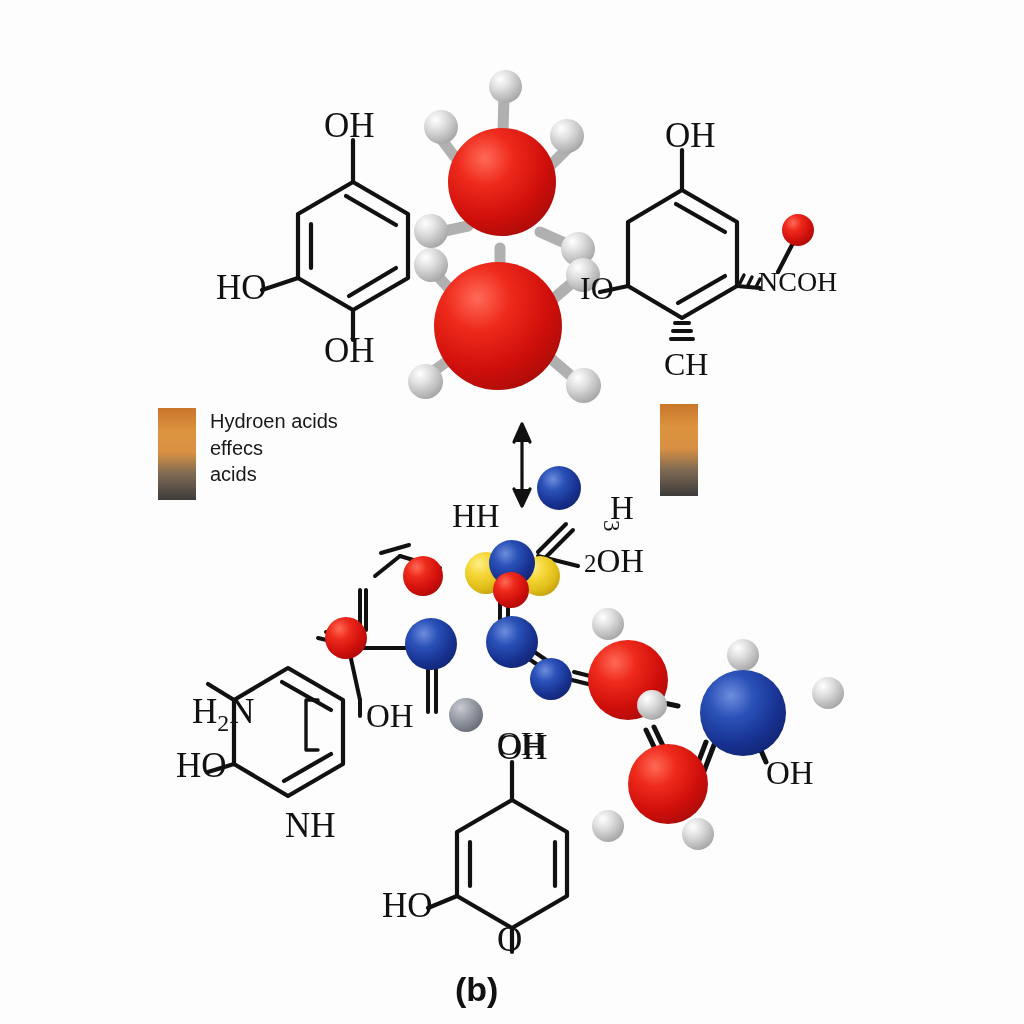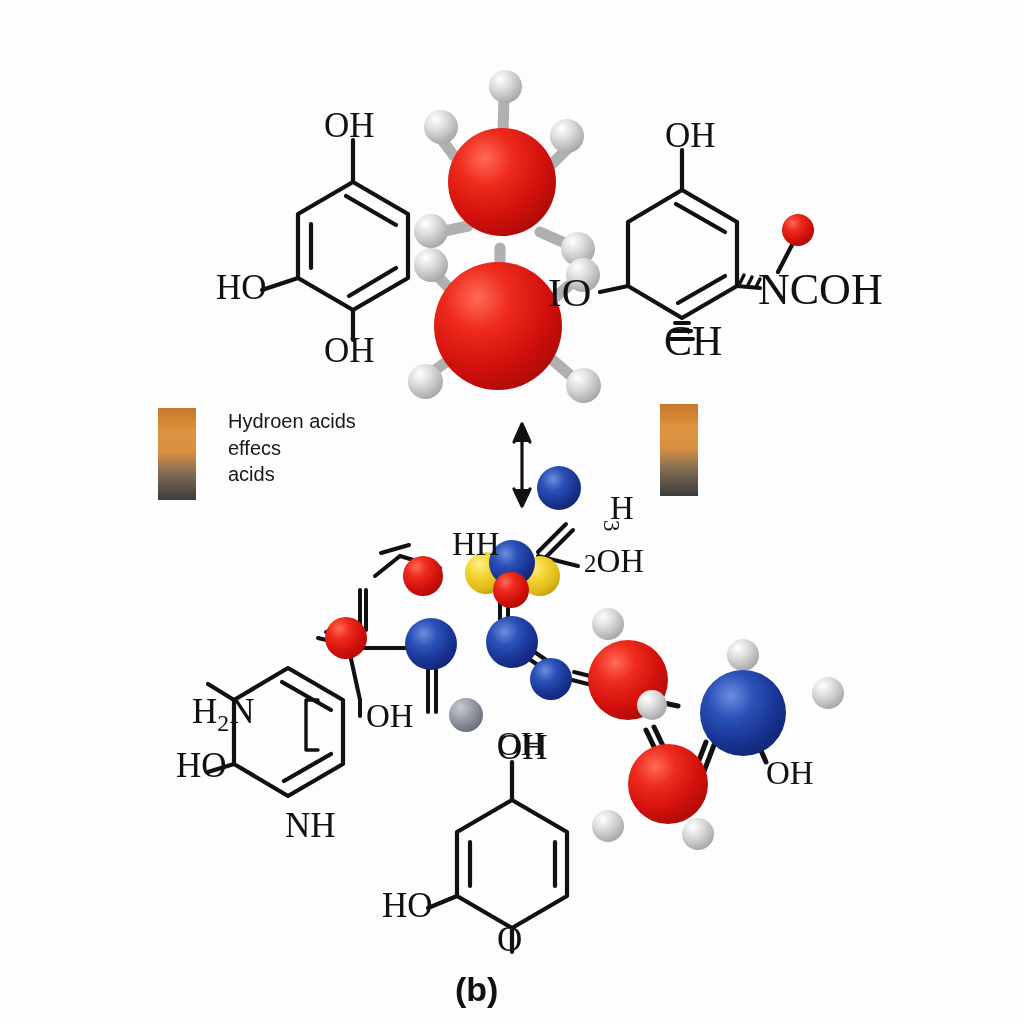--- a/index.html
+++ b/index.html
@@ -43,21 +43,21 @@
     display: flex;
     align-items: flex-start;
   }
   .legend-bar {
     width: 38px;
     height: 92px;
     background: linear-gradient(180deg, #c9762a 0%, #dd9440 26%, #d89042 48%, #7e6a54 72%, #3d3c3b 100%);
     flex: none;
   }
   .legend-text {
-    margin-left: 32px;
+    margin-left: 14px;
     font-family: "Liberation Sans", sans-serif;
     font-size: 20px;
     line-height: 1.33;
     color: #16181a;
   }
   
   .atom {
     position: absolute;
     border-radius: 50%;
   }
@@ -234,35 +234,35 @@
     <div class="atom o" style="left:628px; top:744px; width:80px; height:80px;"></div>
     <div class="atom h" style="left:592px; top:810px; width:32px; height:32px;"></div>
     <div class="atom h" style="left:682px; top:818px; width:32px; height:32px;"></div>
   </div>
 
   <div class="lbl" style="left:324px; top:108px; font-size:35px;">OH</div>
   <div class="lbl" style="left:216px; top:270px; font-size:35px;">HO</div>
   <div class="lbl" style="left:324px; top:333px; font-size:35px;">OH</div>
 
   <div class="lbl" style="left:665px; top:118px; font-size:35px;">OH</div>
-  <div class="lbl" style="left:548px; top:272px; font-size:41px;">IO</div>
-  <div class="lbl" style="left:664px; top:320px; font-size:42px;">CH</div>
-  <div class="lbl" style="left:758px; top:268px; font-size:44px;">NCOH</div>
+  <div class="lbl" style="left:580px; top:272px; font-size:32px;">IO</div>
+  <div class="lbl" style="left:664px; top:348px; font-size:32px;">CH</div>
+  <div class="lbl" style="left:758px; top:268px; font-size:28px;">NCOH</div>
 
   <div class="lbl" style="left:192px; top:654px; font-size:35px;margin-top:40px;">
     <span>H</span><span class="sub">2</span><span>N</span>
   </div>
   <div class="lbl" style="left:176px; top:748px; font-size:35px;">HO</div>
   <div class="lbl" style="left:285px; top:808px; font-size:35px;">NH</div>
 
   <div class="lbl" style="left:497px; top:730px; font-size:35px;">OH</div>
   <div class="lbl" style="left:382px; top:888px; font-size:35px;">HO</div>
   <div class="lbl" style="left:497px; top:922px; font-size:35px;">O</div>
 
-  <div class="lbl" style="left:452px; top:528px; font-size:33px;">HH</div>
+  <div class="lbl" style="left:452px; top:500px; font-size:33px;">HH</div>
 
   <div class="lbl" style="left:610px; top:492px; font-size:33px;">
     <span>H</span>
   </div>
   <div class="lbl" style="left:623px; top:520px; font-size:23px; transform:rotate(90deg); transform-origin:left top;">3</div>
 
   <div class="lbl" style="left:584px; top:545px; font-size:33px;">
     <span style="font-size:25px;">2</span><span>OH</span>
   </div>
 

